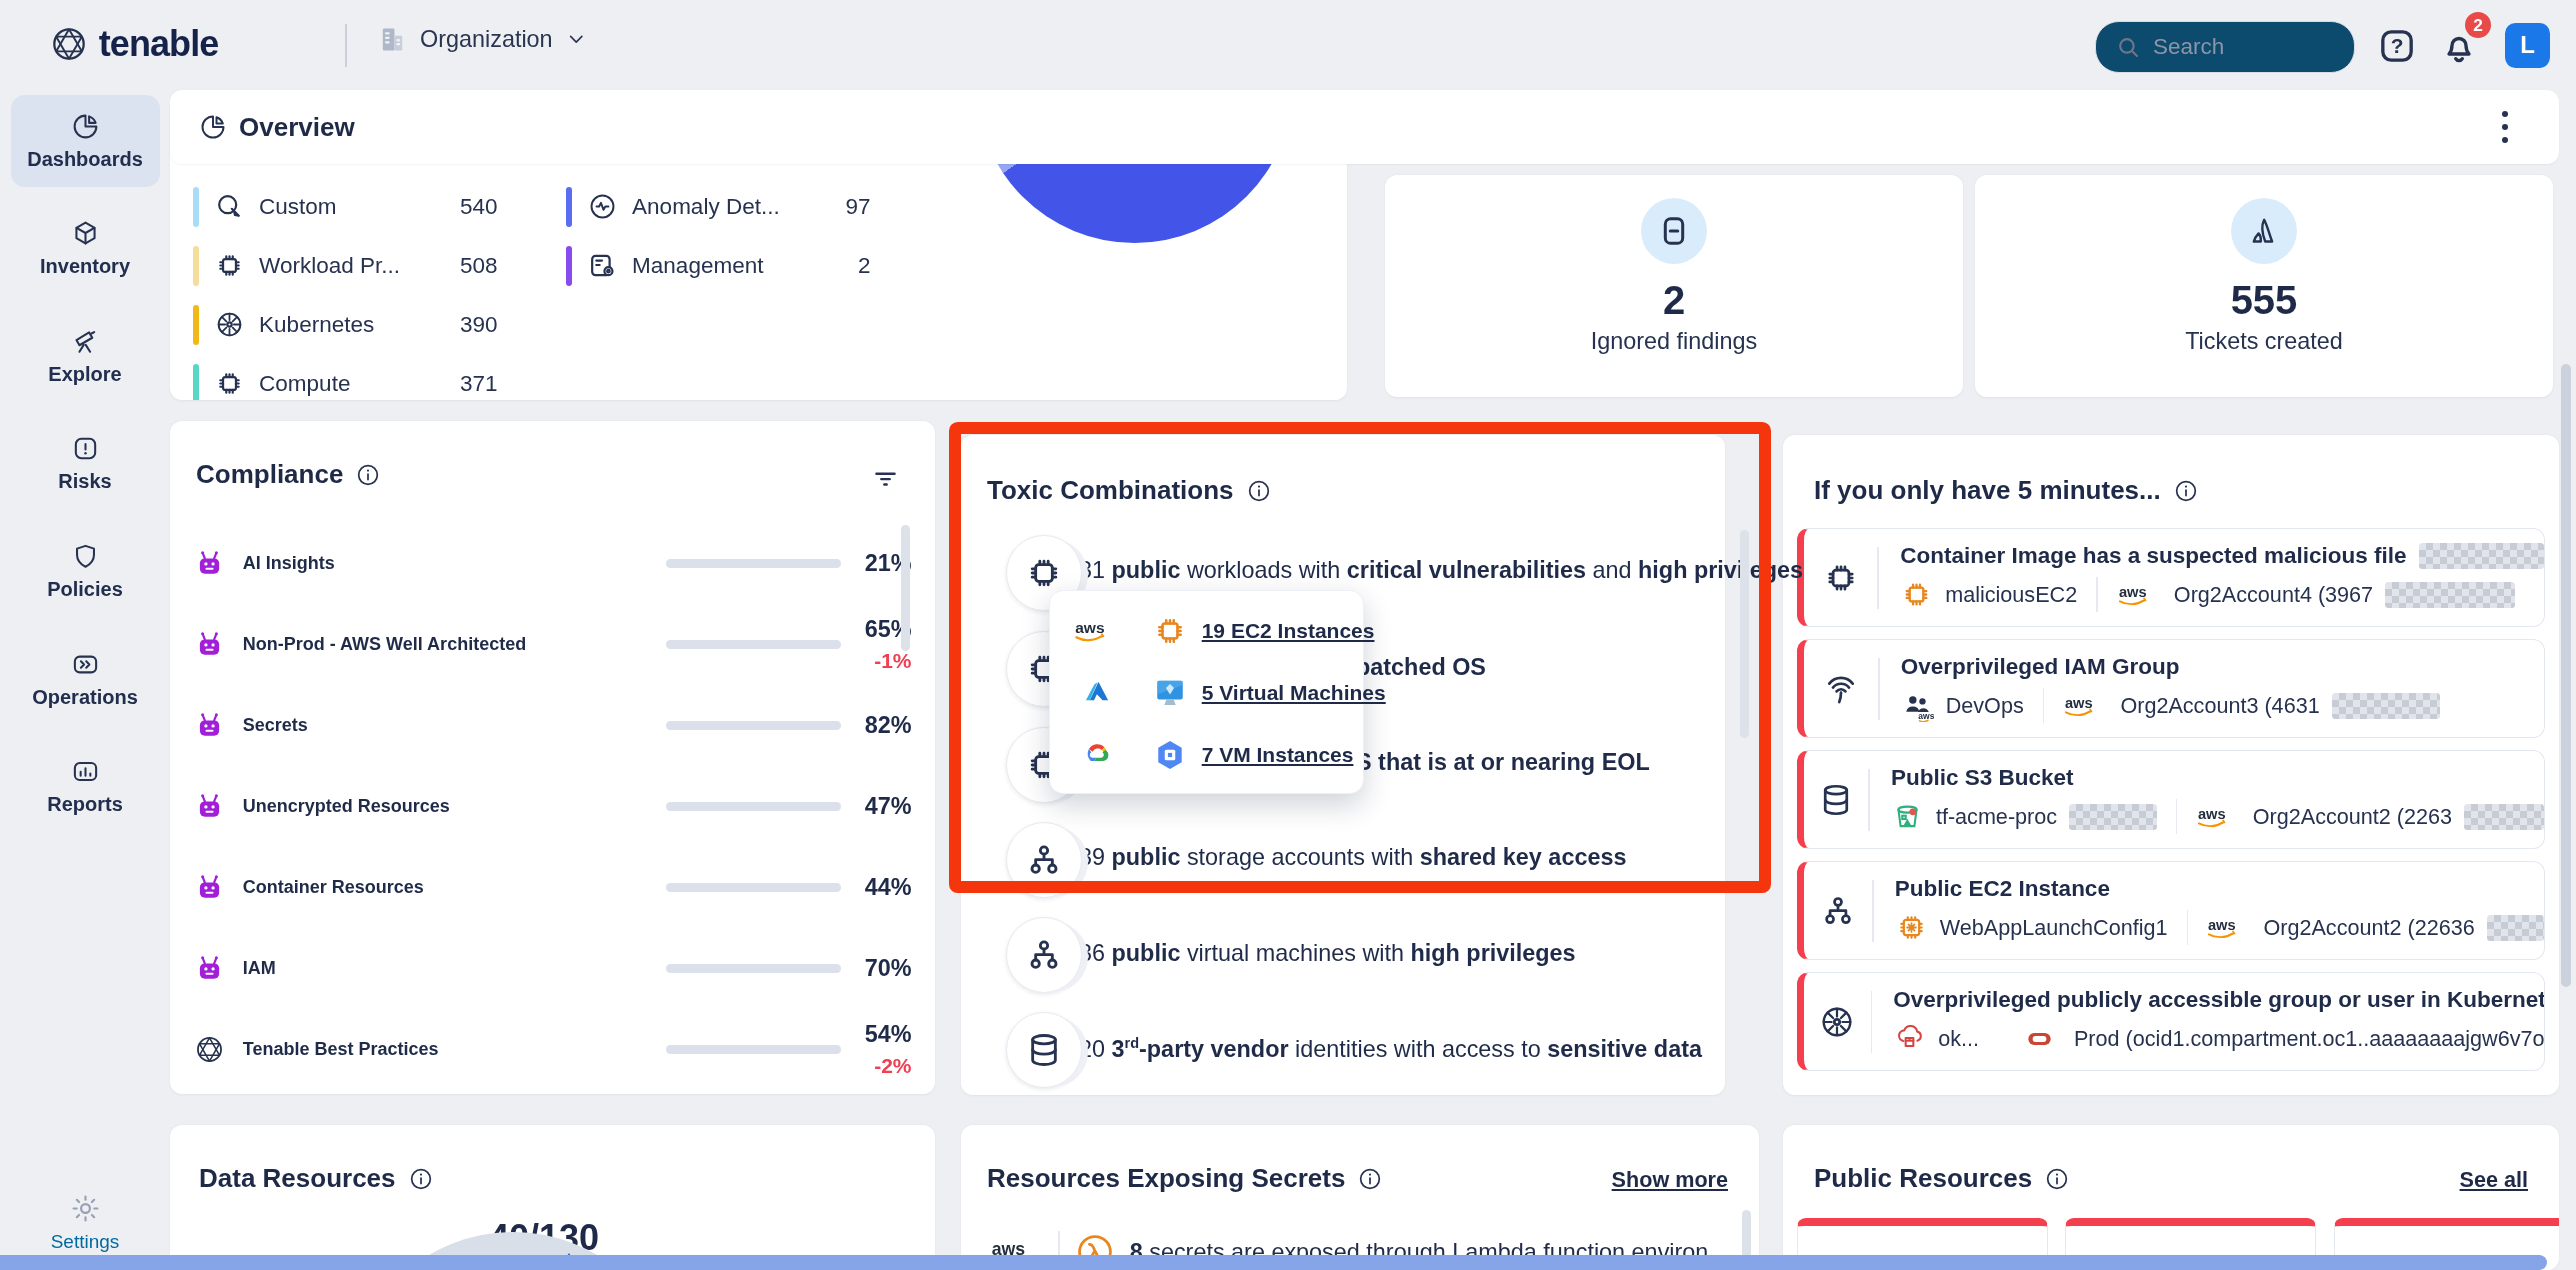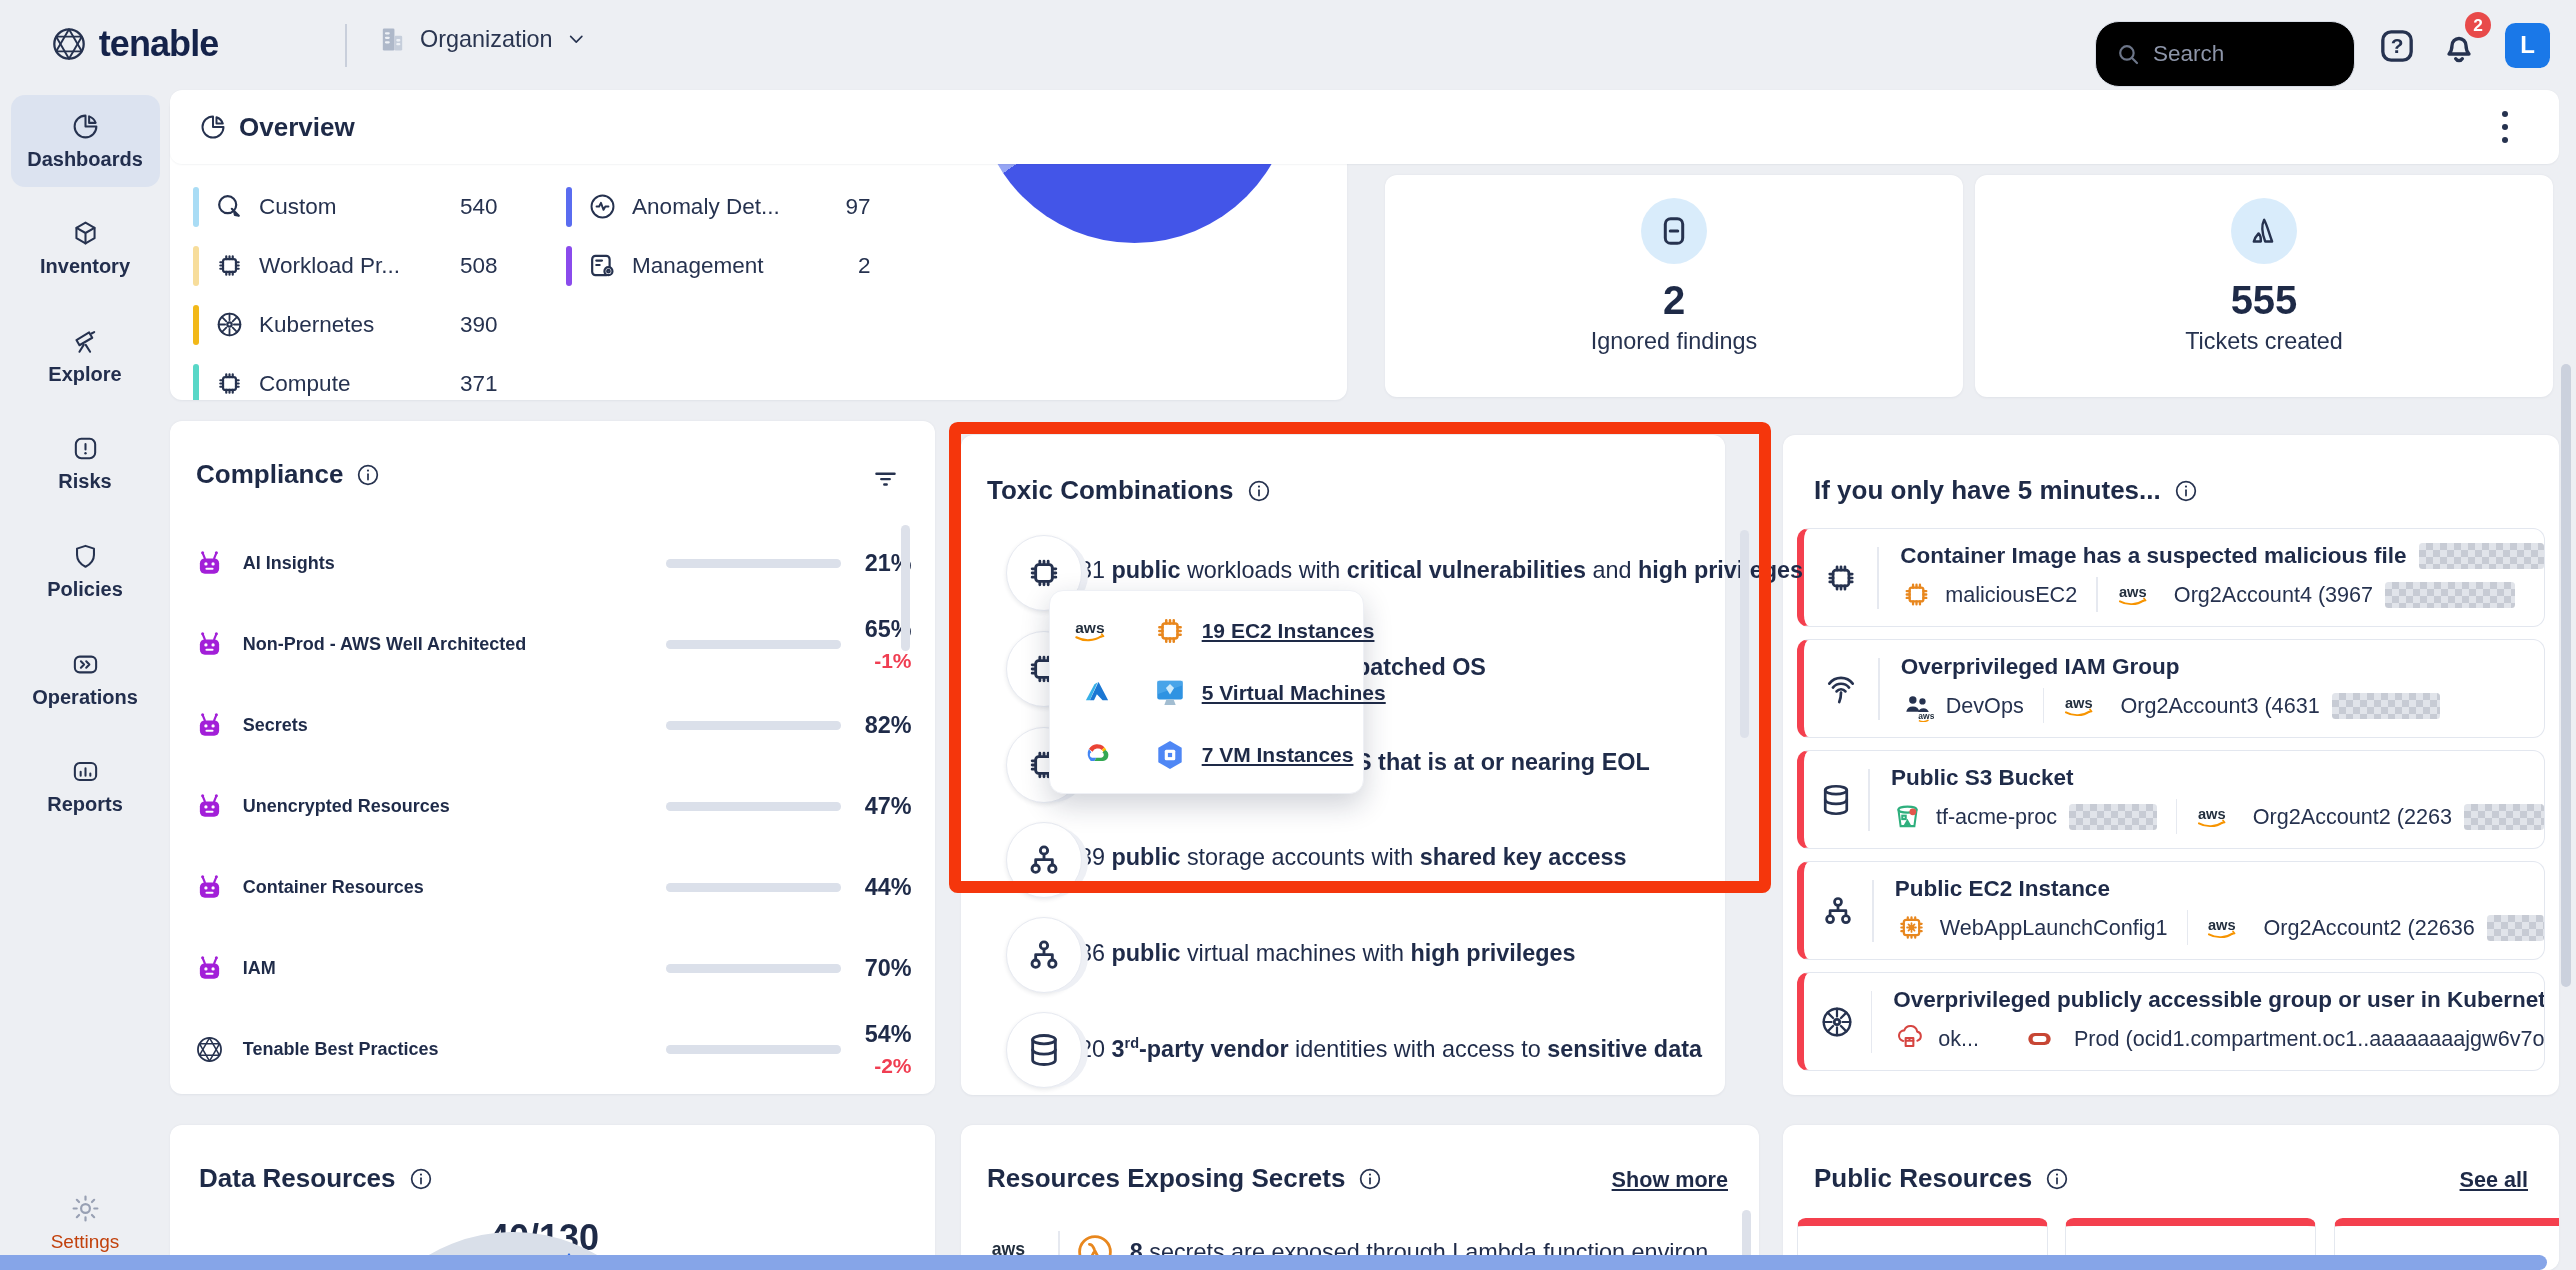--- a/index.html
+++ b/index.html
@@ -9,39 +9,39 @@
   .card{position:absolute;background:#fff;border-radius:12px;box-shadow:0 0.9px 2.6px rgba(25,35,60,.06)}
   .ttl{display:flex;align-items:center;gap:12px;font-size:26px;font-weight:700;color:#1e2a47}
   .icn{display:inline-flex;align-items:center;justify-content:center;flex:0 0 auto}
   .link{font-size:21.6px;font-weight:600;color:#1e2a47;text-decoration:underline;cursor:pointer}
   
   #topbar{left:0;top:0;width:2576px;height:90px}
   #logo{left:48px;top:22.5px;display:flex;align-items:center;gap:8.7px}
   #logo .word{font-size:36px;font-weight:800;color:#15234a;letter-spacing:-0.9px}
   #tb-div{left:345px;top:24px;width:1.7px;height:43px;background:#c9cfdb}
   #org{left:377px;top:24px;display:flex;align-items:center;gap:12px;font-size:23.4px;color:#2a3550;cursor:pointer}
-  #search{left:2095px;top:21px;width:260px;height:66px;background:#000000;border:0.9px solid #d8dde6;border-radius:24px;
+  #search{left:2095px;top:21px;width:260px;height:52px;background:#0c4a6e;border:0.9px solid #d8dde6;border-radius:24px;
           display:flex;align-items:center;gap:12px;padding:0 19px;box-sizing:border-box}
   #search .ph{font-size:22.5px;color:#8d95a9}
   #help{left:2377px;top:26px;width:40px;height:40px}
   #bell{left:2439px;top:26px;width:40px;height:40px;cursor:pointer}
   #badge{left:2465px;top:12px;min-width:26px;height:26px;border-radius:13px;background:#e84a4a;color:#fff;
          font-size:17.3px;font-weight:700;display:flex;align-items:center;justify-content:center;padding:0 3.5px;box-sizing:border-box}
   #avatar{left:2505px;top:22.5px;width:45px;height:45px;border-radius:10.4px;background:#1a78e8;color:#fff;
           font-size:24px;font-weight:700;display:flex;align-items:center;justify-content:center;cursor:pointer}
   
   #sidebar{left:0;top:90px;width:170px;height:1181px;display:flex;flex-direction:column;align-items:center}
   .side-item{width:149px;height:92px;margin-top:15.6px;border-radius:14px;display:flex;flex-direction:column;
              align-items:center;justify-content:center;gap:7px;cursor:pointer}
   .side-item:first-child{margin-top:5.2px}
   .side-item.active{background:#dce3f0}
   .side-item .lab{font-size:20px;font-weight:600;color:#222e4d}
   .side-item .ic{width:29px;height:29px}
   #settings{left:0;top:1193px;width:170px;display:flex;flex-direction:column;align-items:center;gap:7px;cursor:pointer;color:#98a0b3}
-  #settings .lab{font-size:19px;color:#c2410c}
+  #settings .lab{font-size:19px;color:#0369a1}
   
   #ovbar{left:170px;top:90px;width:2389px;height:74px;background:#fff;border-radius:12px;z-index:20;
          display:flex;align-items:center;padding:0 29px;box-sizing:border-box;box-shadow:0 0.9px 1.7px rgba(25,35,60,.05)}
   #kebab{position:absolute;right:35px;top:17.3px;width:38px;height:40px;display:flex;flex-direction:column;
          align-items:center;justify-content:center;gap:7px;cursor:pointer}
   #kebab i{width:6px;height:6px;border-radius:50%;background:#26324f}
   
   #cat-card{left:170px;top:97px;width:1177px;height:303px;overflow:hidden;z-index:1}
   #legend{position:absolute;left:22.5px;top:80px;display:flex;gap:68px}
   .leg-col{display:flex;flex-direction:column}

